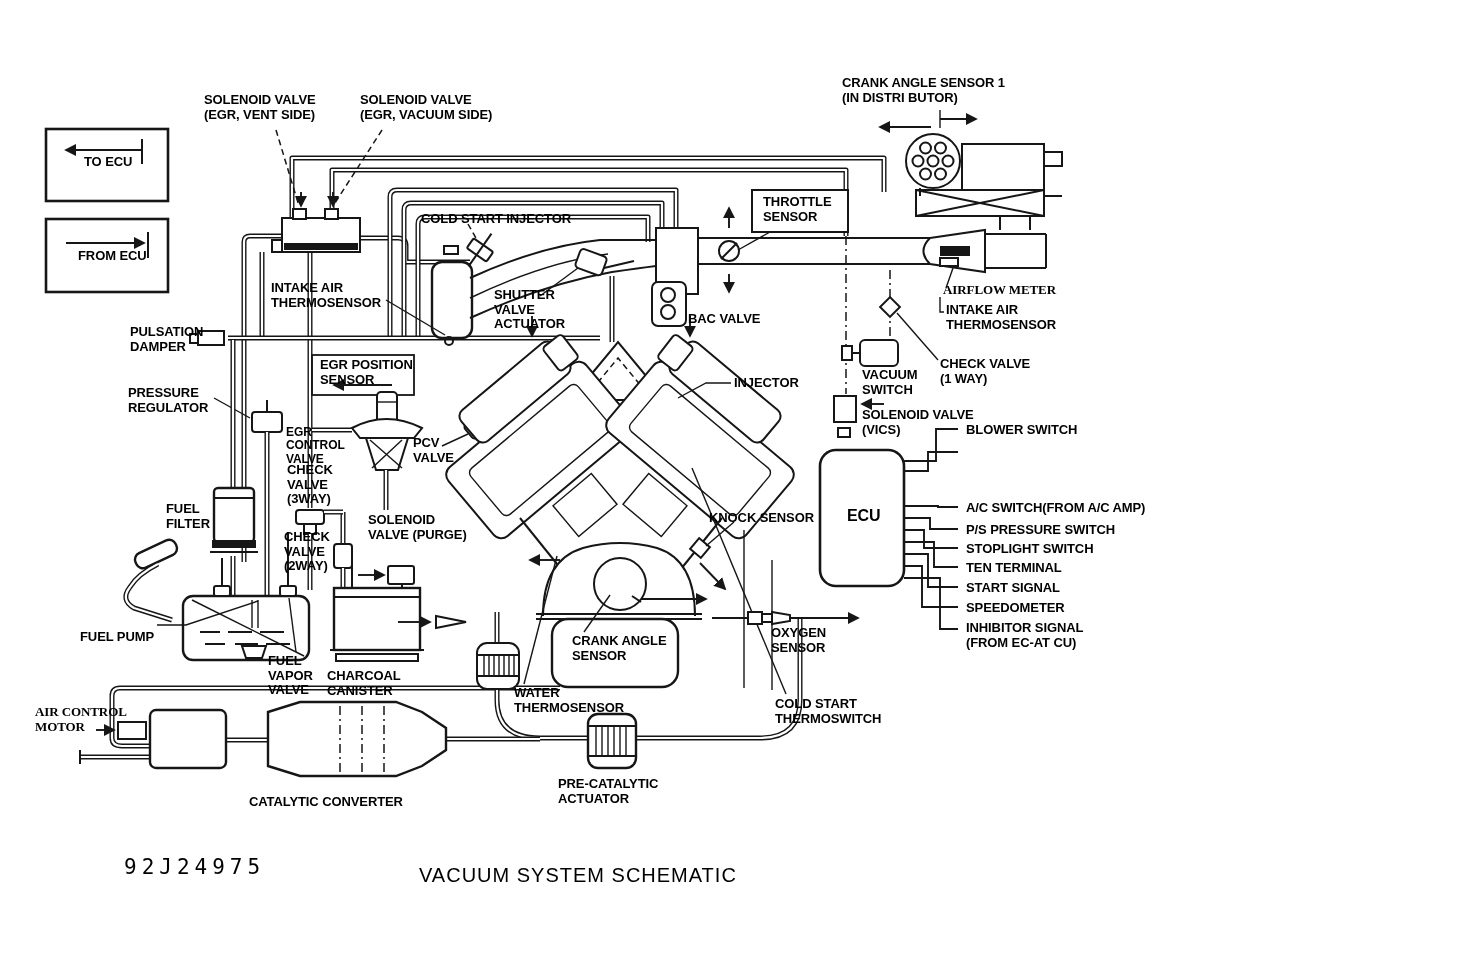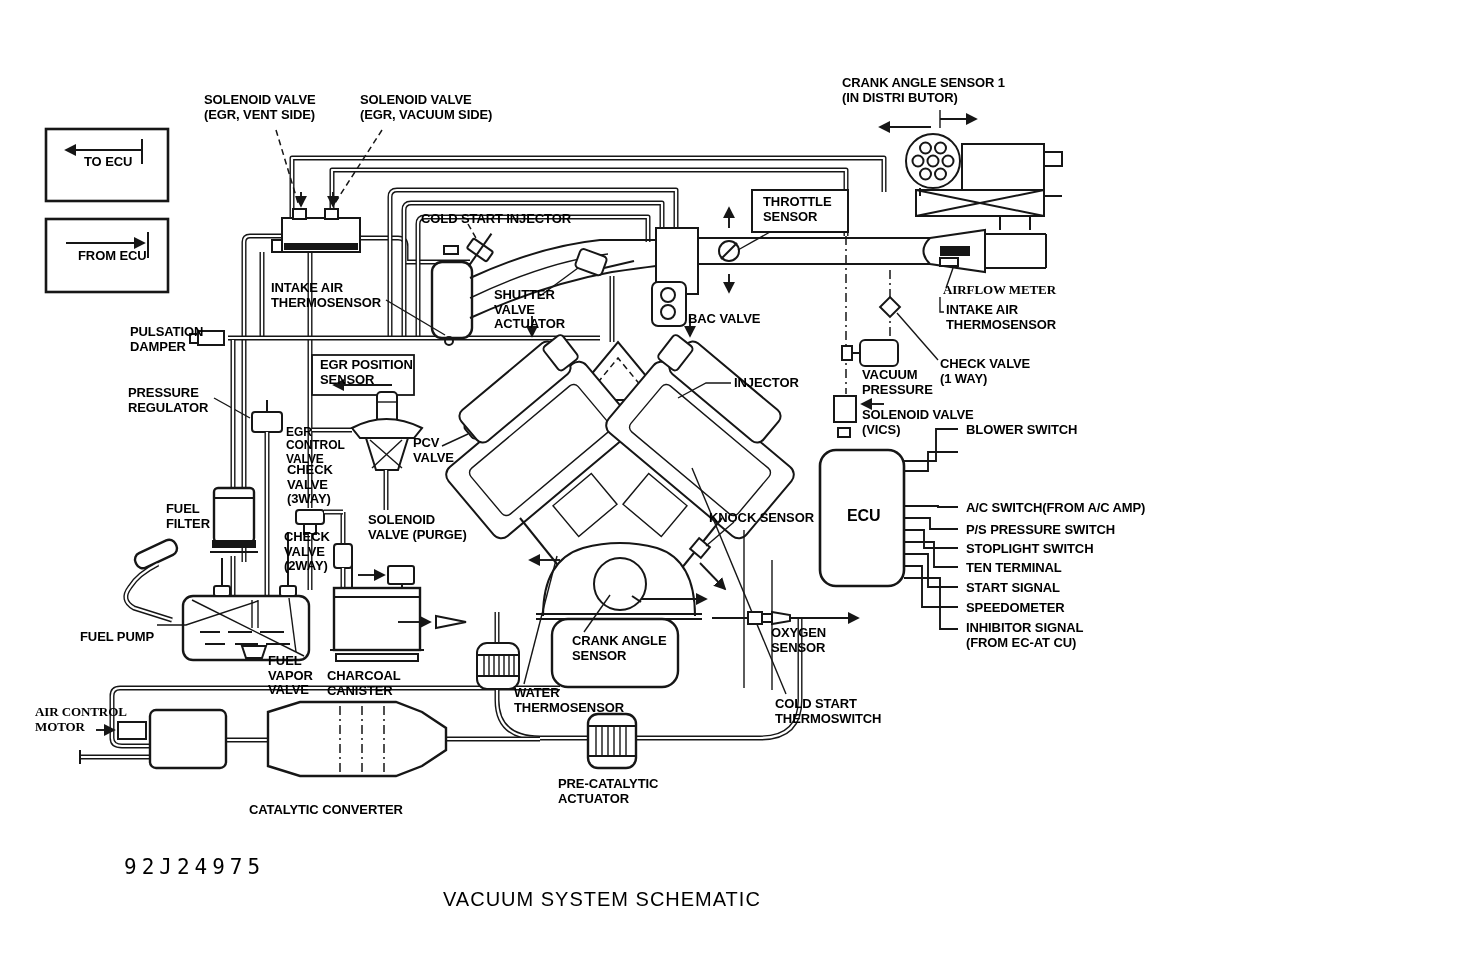--- a/index.html
+++ b/index.html
@@ -443,21 +443,21 @@
       <div class="lbl" style="left: 494px; top: 288px;">SHUTTER
 VALVE
 ACTUATOR</div>
       <div class="lbl" style="left: 688px; top: 312px;">BAC VALVE</div>
       <div class="lbl" style="left: 943px; top: 283px; font-family: Liberation Serif, serif;">AIRFLOW METER</div>
       <div class="lbl" style="left: 946px; top: 303px;">INTAKE AIR
 THERMOSENSOR</div>
       <div class="lbl" style="left: 940px; top: 357px;">CHECK VALVE
 (1 WAY)</div>
       <div class="lbl" style="left: 862px; top: 368px;">VACUUM
-PRESSURE</div>
+SWITCH</div>
       <div class="lbl" style="left: 130px; top: 325px;">PULSATION
 DAMPER</div>
       <div class="lbl" style="left: 320px; top: 358px;">EGR POSITION
 SENSOR</div>
       <div class="lbl" style="left: 128px; top: 386px;">PRESSURE
 REGULATOR</div>
       <div class="lbl" style="left: 734px; top: 376px;">INJECTOR</div>
       <div class="lbl" style="left: 862px; top: 408px;">SOLENOID VALVE
 (VICS)</div>
       <div class="lbl" style="left: 286px; top: 426px; font-size: 12px;">EGR
@@ -497,18 +497,18 @@
       <div class="lbl" style="left: 771px; top: 626px;">OXYGEN
 SENSOR</div>
       <div class="lbl" style="left: 514px; top: 686px;">WATER
 THERMOSENSOR</div>
       <div class="lbl" style="left: 775px; top: 697px;">COLD START
 THERMOSWITCH</div>
       <div class="lbl" style="left: 35px; top: 705px; font-family: Liberation Serif, serif;">AIR CONTROL
 MOTOR</div>
       <div class="lbl" style="left: 558px; top: 777px;">PRE-CATALYTIC
 ACTUATOR</div>
-      <div class="lbl" style="left: 249px; top: 795px; margin-top: 8px;">CATALYTIC CONVERTER</div>
-      <div class="lbl big" style="left: 419px; top: 888px; font-size: 20px; margin-left: 24px;">VACUUM SYSTEM SCHEMATIC</div>
+      <div class="lbl" style="left: 249px; top: 795px;">CATALYTIC CONVERTER</div>
+      <div class="lbl big" style="left: 419px; top: 864px; font-size: 20px;">VACUUM SYSTEM SCHEMATIC</div>
       <div class="lbl mono" style="left: 124px; top: 856px; font-size: 21px;">92J24975</div>
     </div>
 
 </div>
 
 </body></html>

